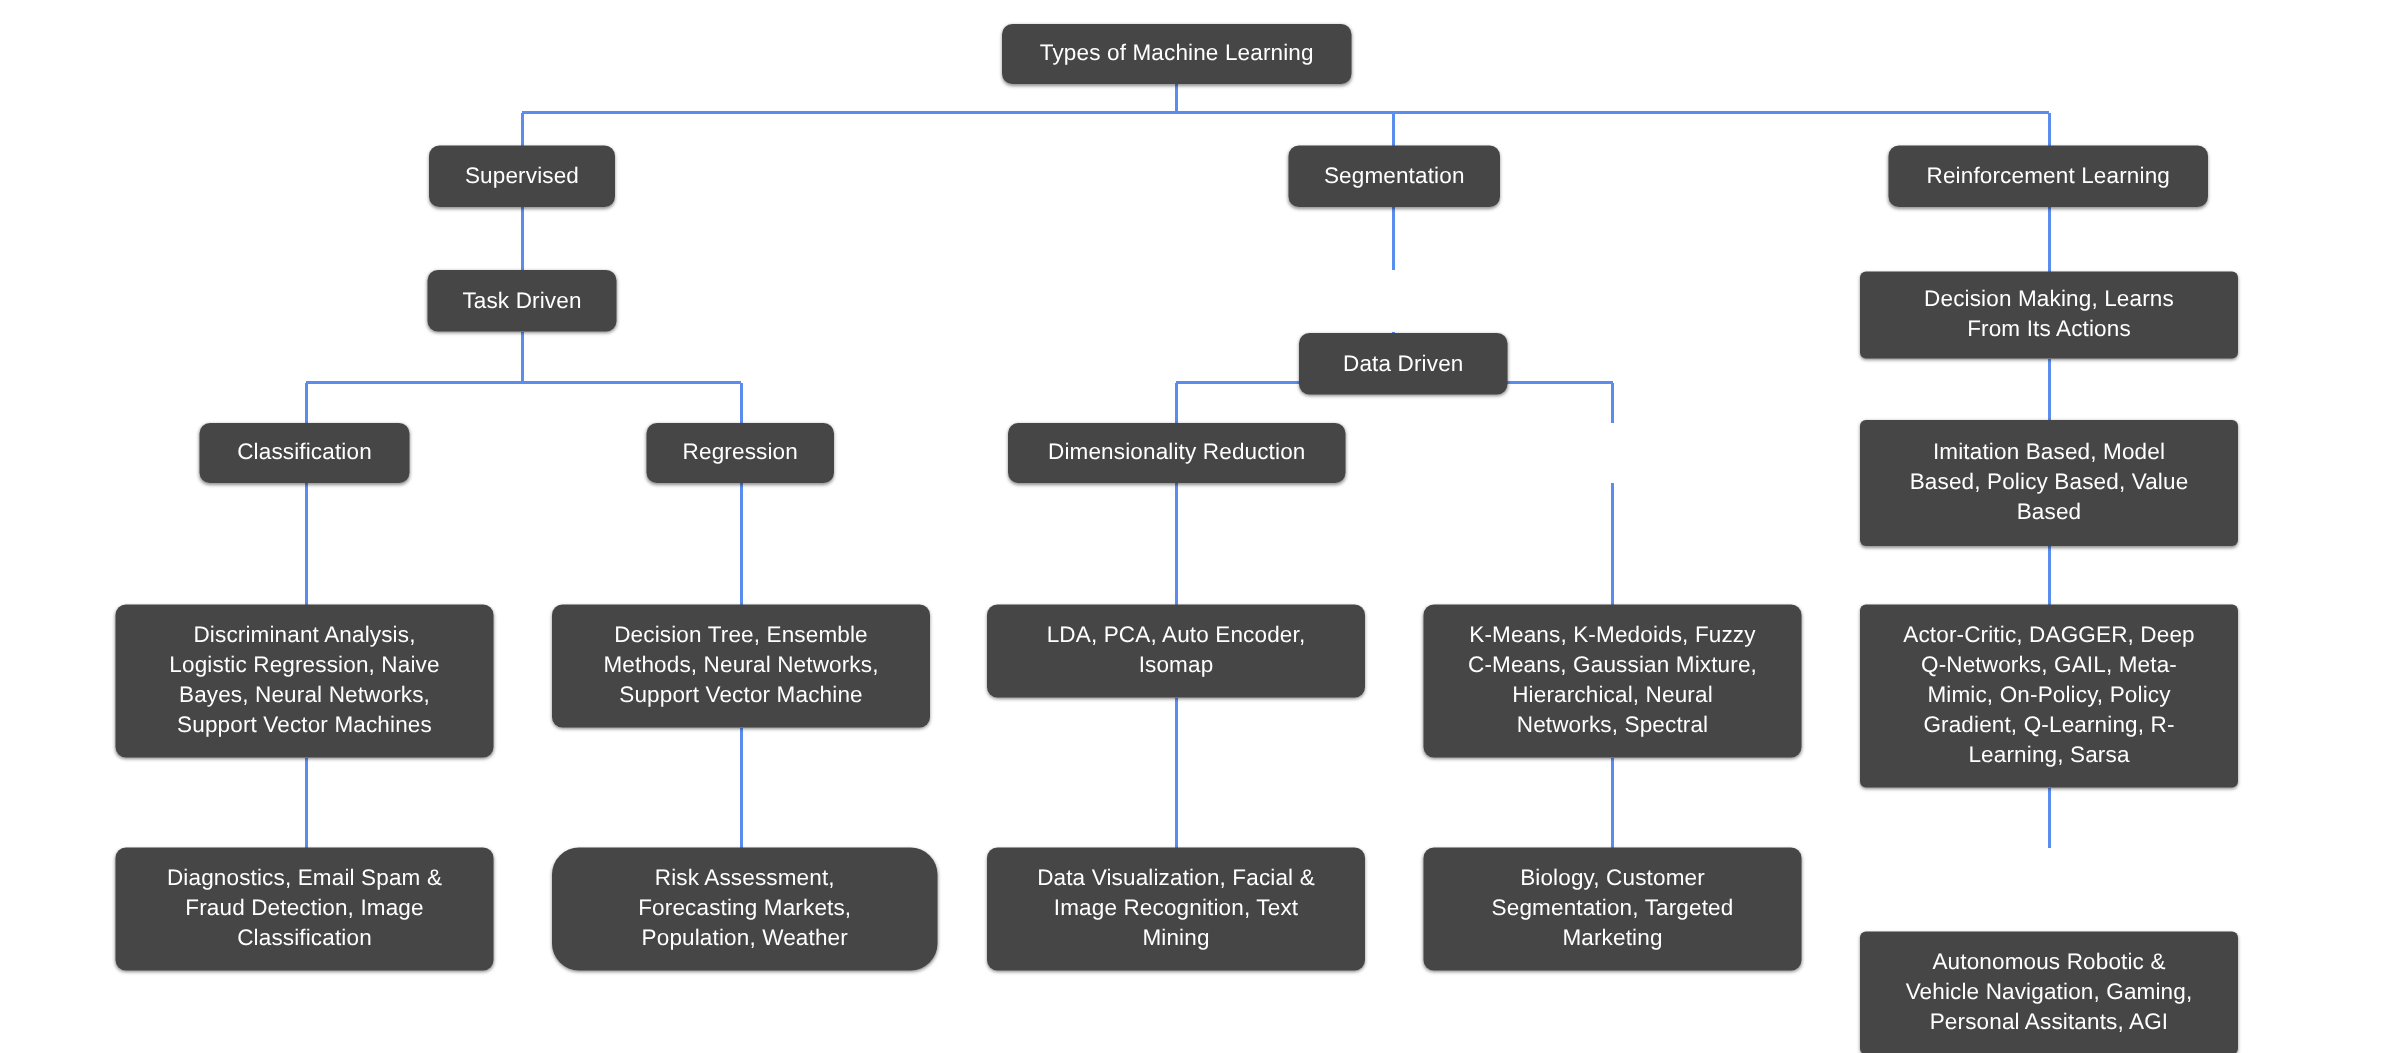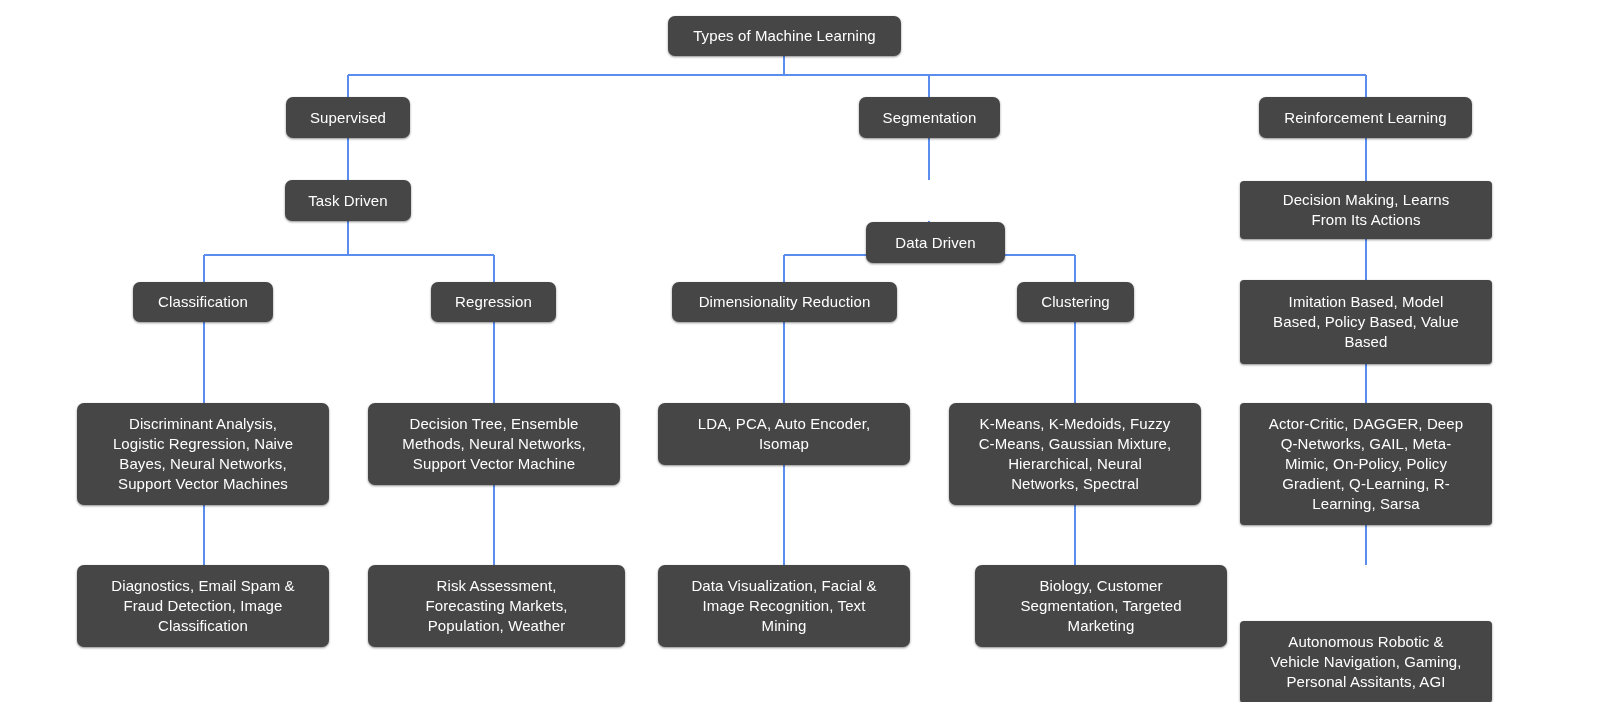--- a/index.html
+++ b/index.html
@@ -135,23 +135,20 @@
   </div>
 
   <div class="node" style="left:431px; top:282px; width:125px; height:40px;">
     <span class="label">Regression</span>
   </div>
 
   <div class="node" style="left:672px; top:282px; width:225px; height:40px;">
     <span class="label">Dimensionality Reduction</span>
   </div>
 
-  <div class="node" style="left:1017px; top:282px; width:117px; height:40px;">
-    <span class="label">Clustering</span>
-  </div>
 
   <div class="node sharp" style="left:1240px; top:280px; width:252px; height:84px;">
     <span class="label">Imitation Based, Model
 Based, Policy Based, Value
 Based</span>
   </div>
 
   <div class="node" style="left:77px; top:403px; width:252px; height:102px;">
     <span class="label">Discriminant Analysis,
 Logistic Regression, Naive
@@ -184,33 +181,33 @@
 Gradient, Q-Learning, R-
 Learning, Sarsa</span>
   </div>
 
   <div class="node" style="left:77px; top:565px; width:252px; height:82px;">
     <span class="label">Diagnostics, Email Spam &amp;
 Fraud Detection, Image
 Classification</span>
   </div>
 
-  <div class="node" style="left:368px; top:565px; width:257px; height:82px;">
+  <div class="node" style="left:368px; top:565px; width:257px; height:82px;border-radius:18px;">
     <span class="label">Risk Assessment,
 Forecasting Markets,
 Population, Weather</span>
   </div>
 
   <div class="node" style="left:658px; top:565px; width:252px; height:82px;">
     <span class="label">Data Visualization, Facial &amp;
 Image Recognition, Text
 Mining</span>
   </div>
 
-  <div class="node" style="left:949px; top:565px; width:252px; height:82px;margin-left:26px;">
+  <div class="node" style="left:949px; top:565px; width:252px; height:82px;">
     <span class="label">Biology, Customer
 Segmentation, Targeted
 Marketing</span>
   </div>
 
   <div class="node sharp" style="left:1240px; top:581px; width:252px; height:82px;margin-top:40px;">
     <span class="label">Autonomous Robotic &amp;
 Vehicle Navigation, Gaming,
 Personal Assitants, AGI</span>
   </div>

